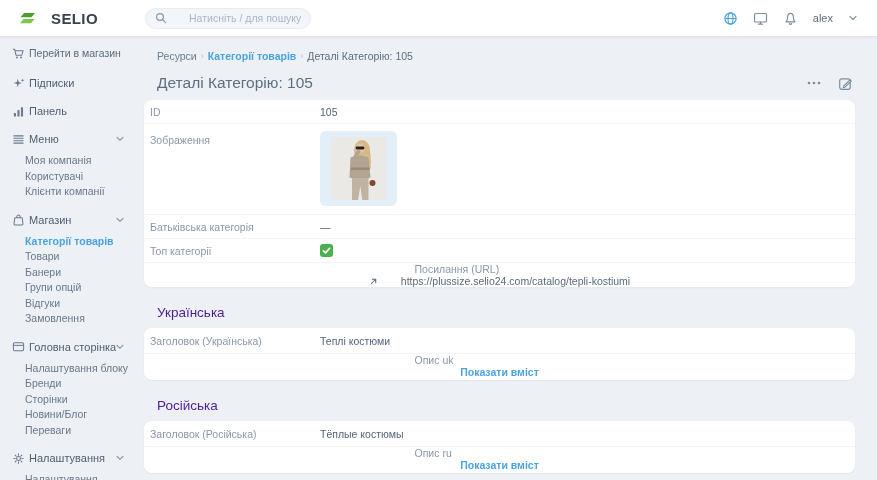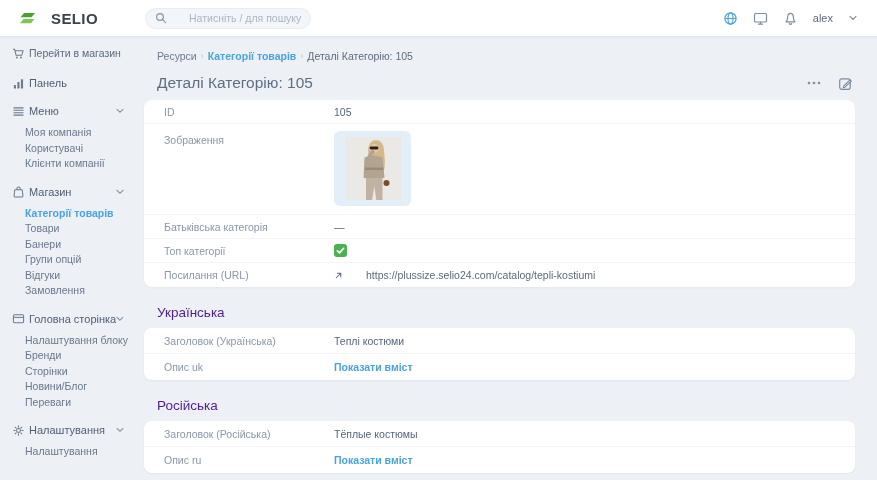--- a/index.html
+++ b/index.html
@@ -66,24 +66,24 @@
   .breadcrumb .current { color:#5d6c7e; }
   .title-row { margin:12px 0 0 13px; display:flex; align-items:center; }
   .page-title { font-size:15.5px; font-weight:normal; color:#5d6e81; }
   .title-actions { margin-left:auto; display:flex; align-items:center; gap:17px; margin-right:2px; }
 
   .card {
     background:#fff; border-radius:8px; margin-top:8px; overflow:hidden;
     box-shadow:0 1px 2px rgba(40,60,90,.05);
   }
   .drow {
-    display:flex; align-items:center; min-height:24px; padding:0 20px;
+    display:flex; align-items:center; min-height:24px; padding:0 6px;
     border-bottom:1px solid #f2f5f8; font-size:10.5px;
   }
-  .drow:last-child { border-bottom:0; }
+  .drow:last-child { border-bottom:0;flex-direction:column; }
   .dlabel { width:170px; flex-shrink:0; color:#8997a9; }
   .dvalue { color:#55657a; }
   .img-row { align-items:flex-start; padding-top:7px; padding-bottom:8px; }
   .img-row .dlabel { margin-top:3px; }
   .thumb {
     width:77px; height:75px; background:#e3eff8; border-radius:6px;
     display:flex; align-items:center; justify-content:center; cursor:pointer;
   }
   .checkbox {
     width:13px; height:13px; background:#4caf50; border-radius:3px;
@@ -150,20 +150,29 @@
       <span class="nav-icon">
         <svg width="13" height="13" viewBox="0 0 14 13">
           <path d="M1 1.8 h1.8 l1.5 6.5 h6.2 l1.5 -4.8 H3.4" fill="none" stroke="currentColor" stroke-width="1.1" stroke-linejoin="round"></path>
           <circle cx="5.3" cy="10.8" r="1" fill="currentColor"></circle>
           <circle cx="9.7" cy="10.8" r="1" fill="currentColor"></circle>
         </svg>
       </span>
       <span>Перейти в магазин</span>
     </div>
 
+    <div class="nav-item">
+      <span class="nav-icon">
+        <svg width="13" height="13" viewBox="0 0 14 13">
+          <path d="M6.2 1.5 L7.2 5 L10.6 6 L7.2 7 L6.2 10.5 L5.2 7 L1.8 6 L5.2 5 Z" fill="currentColor"></path>
+          <path d="M11.3 1 l.5 1.5 1.5 .5 -1.5 .5 -.5 1.5 -.5 -1.5 -1.5 -.5 1.5 -.5 z" fill="currentColor"></path>
+        </svg>
+      </span>
+      <span class="lbl">Підписки</span>
+    </div>
 
     <div class="nav-item">
       <span class="nav-icon">
         <svg width="13" height="13" viewBox="0 0 14 13">
           <rect x="2" y="8" width="2.3" height="4" rx="0.6" fill="currentColor"></rect>
           <rect x="5.8" y="5" width="2.3" height="7" rx="0.6" fill="currentColor"></rect>
           <rect x="9.6" y="1.8" width="2.3" height="10.2" rx="0.6" fill="currentColor"></rect>
         </svg>
       </span>
       <span class="lbl">Панель</span>

